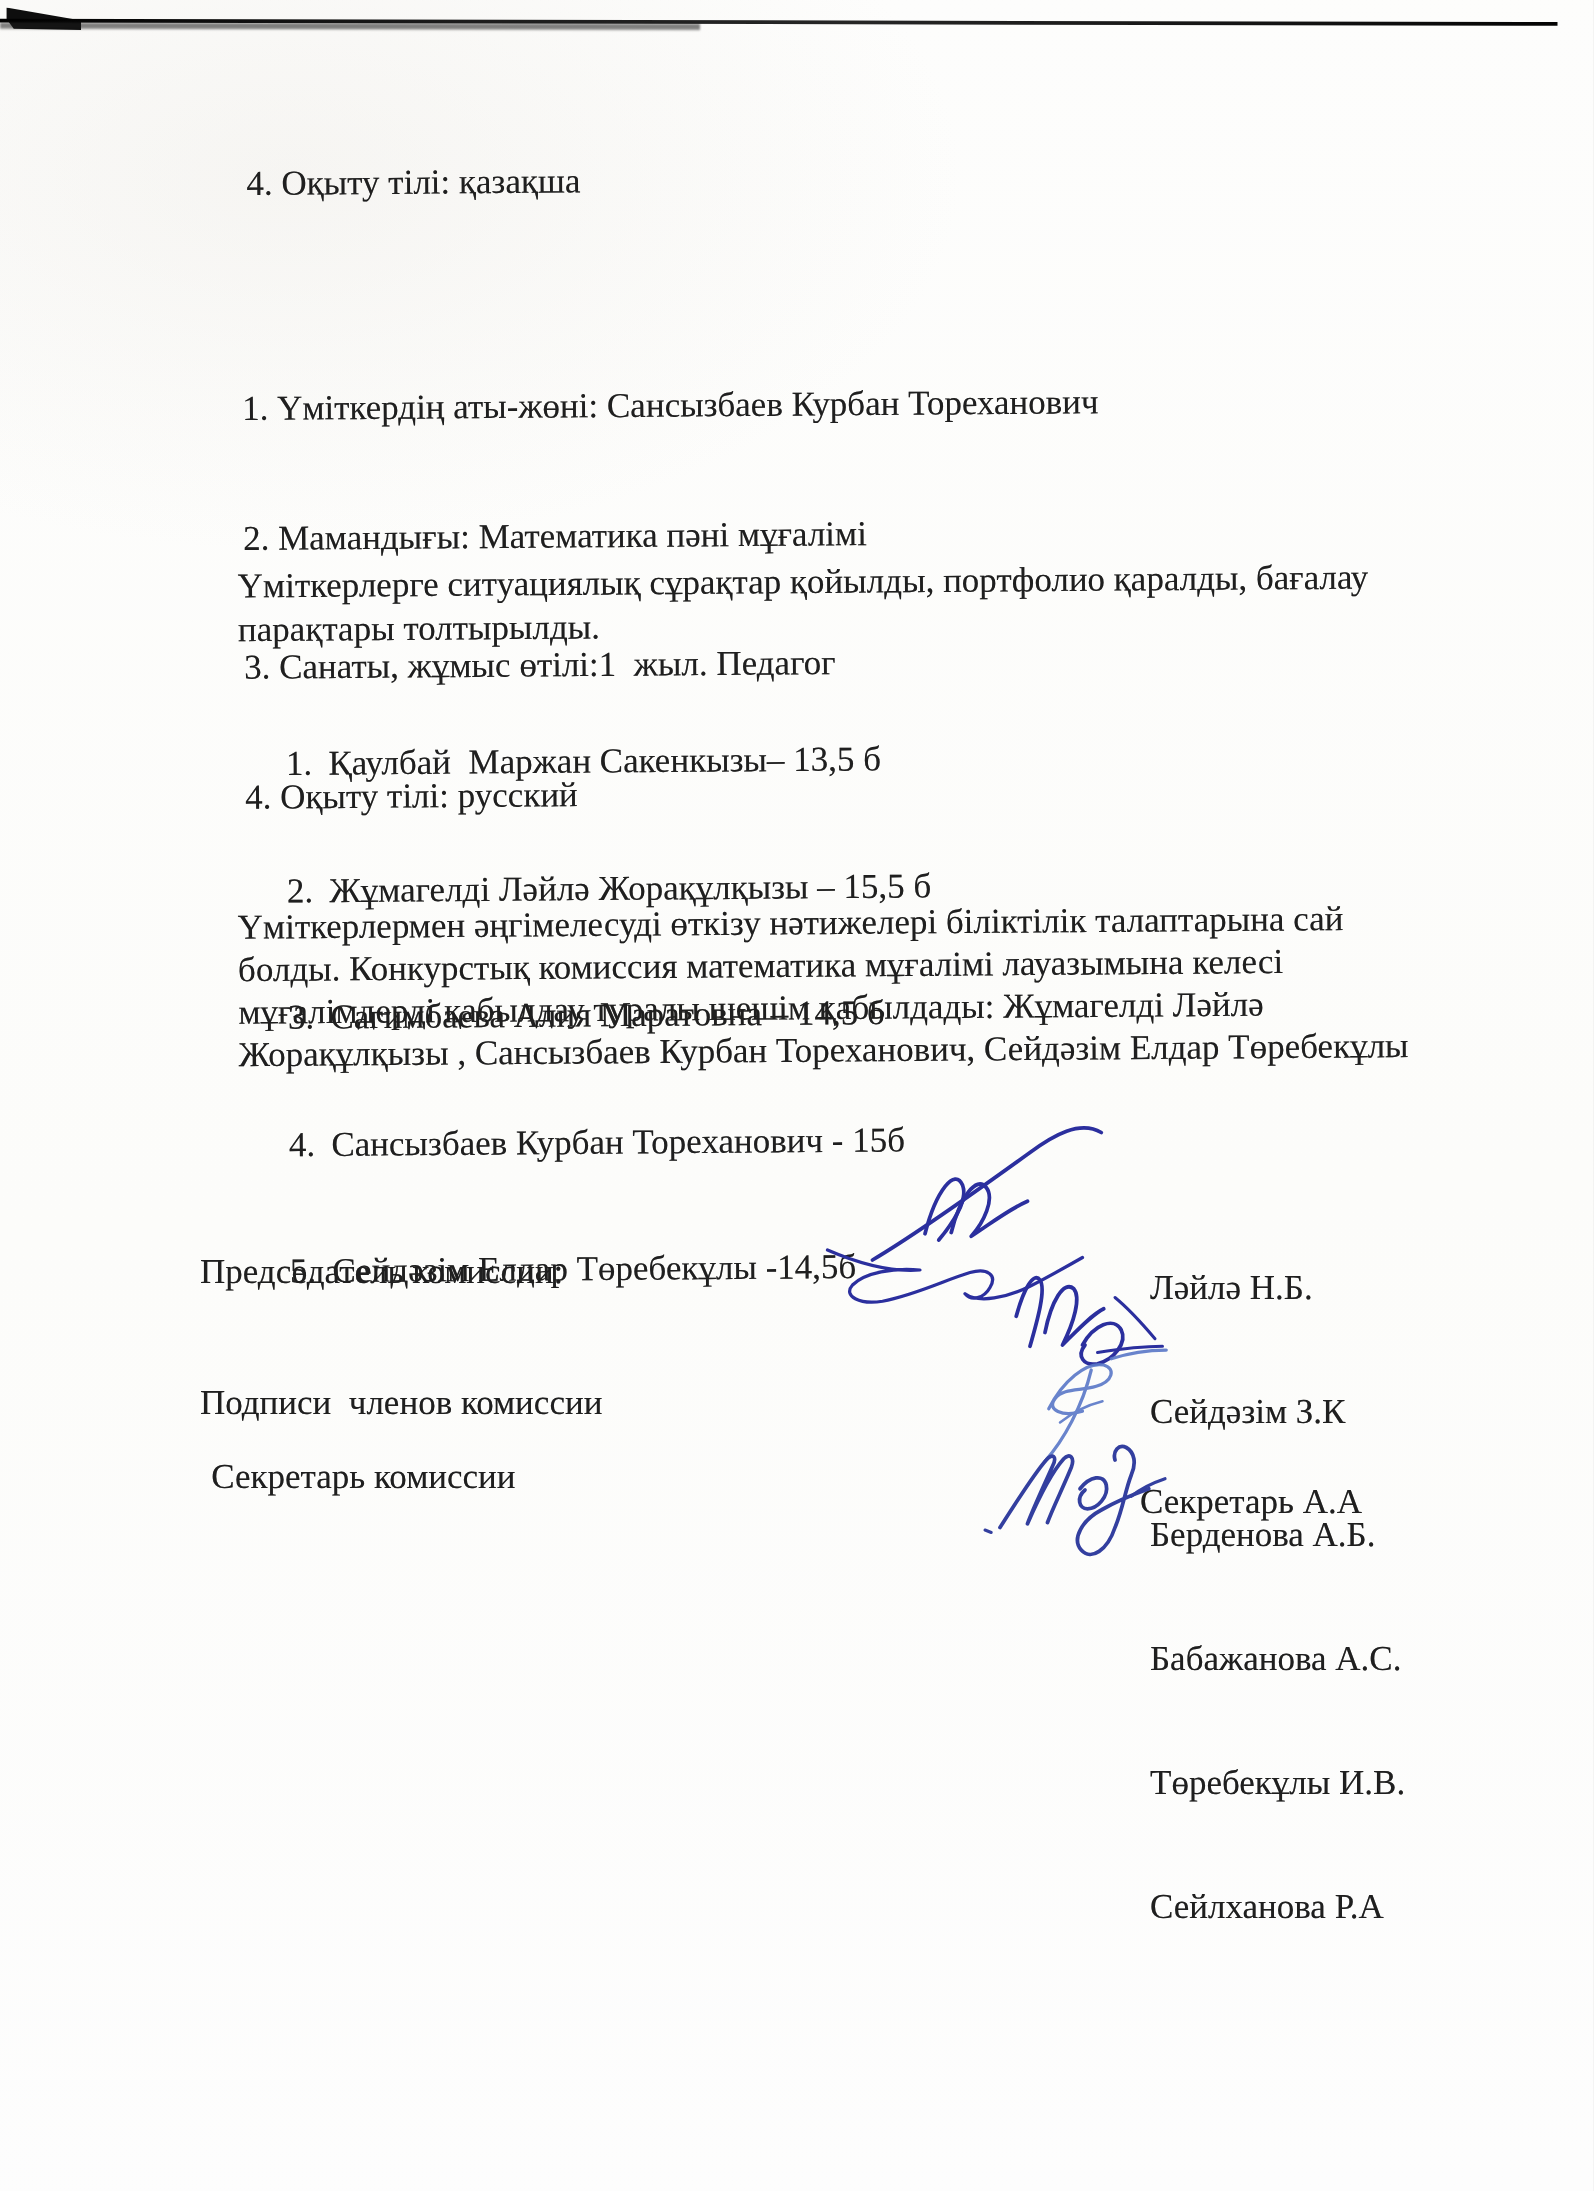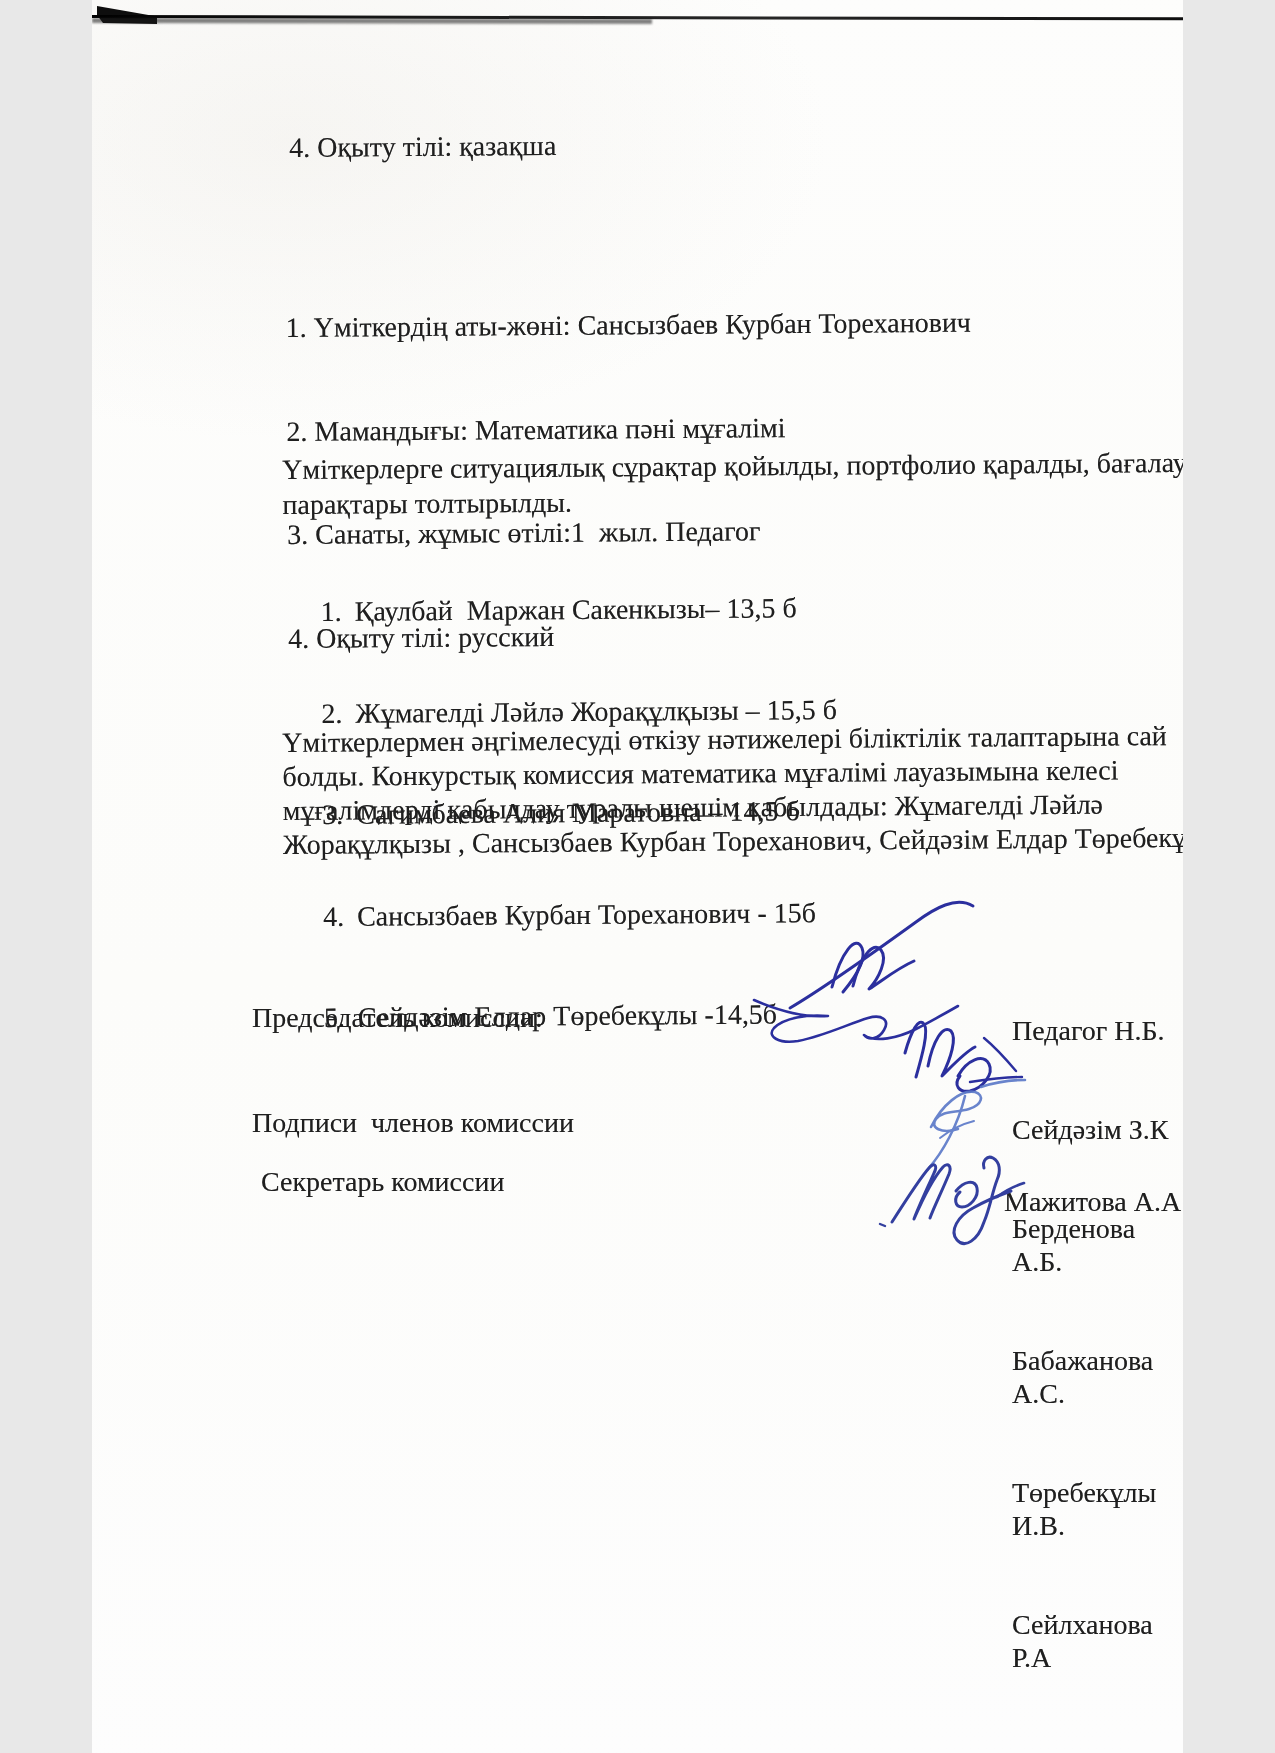--- a/index.html
+++ b/index.html
@@ -2,21 +2,21 @@
 <html><head>
 <meta charset="utf-8">
 <style>
   html, body {
     margin: 0;
     padding: 0;
     background: #e8e8e8;
   }
   .page {
     position: relative;
-    width: 1091px;
+    width: 1275px;
     height: 1753px;
     margin: 0 auto;
     background:
       radial-gradient(ellipse 900px 500px at 18% 8%, rgba(233,230,224,0.35), rgba(255,255,255,0) 60%),
       linear-gradient(178deg, #fdfdfc 0%, #fcfcfa 55%, #fdfdfd 100%);
     overflow: hidden;
     font-family: "Liberation Serif", "DejaVu Serif", serif;
     color: #1f1f1f;
   }
   .txt {
@@ -110,30 +110,30 @@
   </div>
 
   <div class="txt tilt decision-par">Үміткерлермен әңгімелесуді өткізу нәтижелері біліктілік талаптарына сай болды. Конкурстық комиссия математика мұғалімі лауазымына келесі мұғалімдерді қабылдау туралы шешім қабылдады: Жұмагелді Ләйлә Жорақұлқызы , Сансызбаев Курбан Тореханович, Сейдәзім Елдар Төребекұлы</div>
 
   <div class="txt chairman-block">
     <div>Председатель комиссии:</div>
     <div>Подписи  членов комиссии</div>
   </div>
 
   <div class="txt members-list">
-    <div>Педагог Н.Б.</div>
+    <div>Ләйлә Н.Б.</div>
     <div>Сейдәзім З.К</div>
     <div>Берденова А.Б.</div>
     <div>Бабажанова А.С.</div>
     <div>Төребекұлы И.В.</div>
     <div>Сейлханова Р.А</div>
   </div>
 
   <div class="txt secretary-label">Секретарь комиссии</div>
-  <div class="txt secretary-name">Мажитова А.А</div>
+  <div class="txt secretary-name">Секретарь А.А</div>
 
   <svg class="signatures" viewBox="0 0 340 380">
 
     <g stroke="#2b2f9e" stroke-width="3">
       <path d="M 58 118 C 92 98, 148 58, 184 32 C 203 18, 224 6, 241 16"></path>
       <path d="M 100 97 C 109 62, 124 44, 130 58 C 135 70, 121 90, 111 102"></path>
       <path d="M 121 96 C 128 68, 141 50, 149 60 C 156 69, 147 88, 137 99 C 151 90, 166 78, 182 71"></path>
       <path d="M 22 110 C 45 120, 70 128, 96 126 C 75 124, 52 128, 42 138 C 34 147, 48 154, 66 151 C 92 146, 116 134, 136 128 C 150 124, 158 130, 152 140 C 147 149, 137 151, 132 145 C 143 153, 166 148, 184 139 C 198 132, 212 124, 226 116" stroke-width="2.6"></path>
     </g>
 

